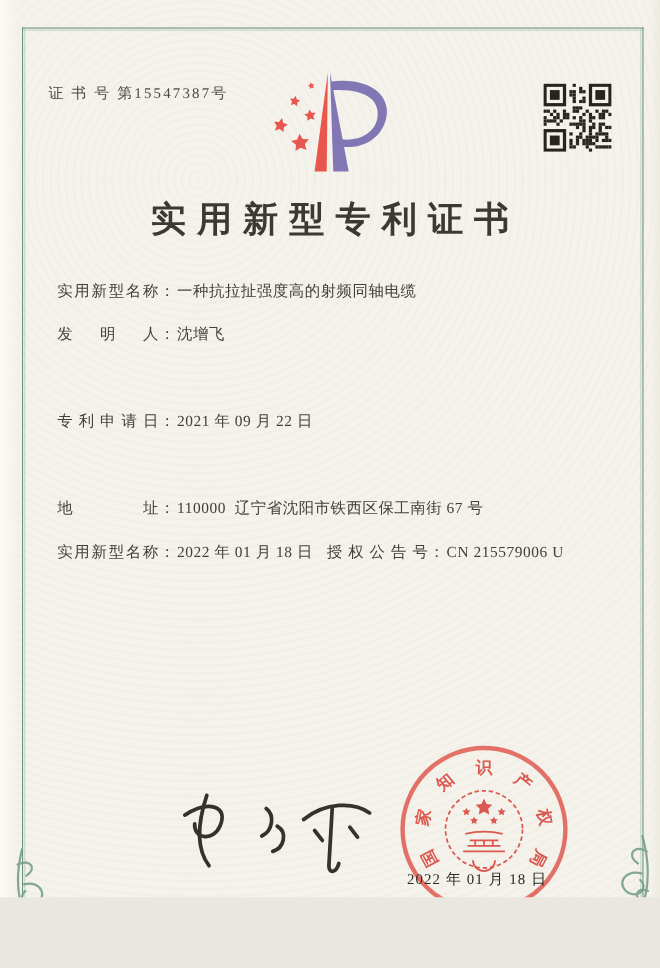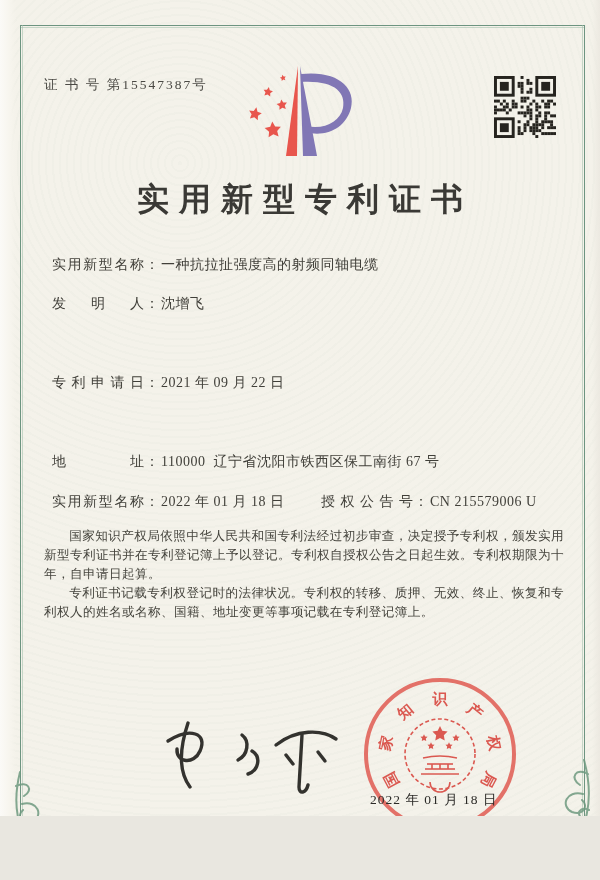--- a/index.html
+++ b/index.html
@@ -30,21 +30,21 @@
   .logo{position:absolute;left:238px;top:62px;width:134px;height:102px;}
   .qr{position:absolute;left:494px;top:76px;width:62px;height:62px;}
 
   .title{position:absolute;left:0;right:0;top:178px;margin:0;text-align:center;
     font-size:32px;font-weight:600;letter-spacing:10px;text-indent:10px;color:#3a3935;}
 
   .frow{position:absolute;left:52px;right:36px;height:20px;font-size:14px;color:#403f39;}
   .flabel{display:inline-block;width:92px;text-align:justify;text-align-last:justify;vertical-align:bottom;}
   .fcolon{margin:0 2px 0 1px;}
   .fvalue{letter-spacing:.5px;white-space:pre-wrap;}
-  .g2{position:absolute;left:245px;top:0;margin-left:24px;}
+  .g2{position:absolute;left:245px;top:0;}
 
   .paras{position:absolute;left:44px;right:36px;top:527px;font-size:12.6px;line-height:19px;
     color:#45443d;letter-spacing:.4px;}
   .paras p{margin:0;text-indent:2em;text-align:justify;}
 
   .director{position:absolute;left:56px;top:737px;font-size:15px;letter-spacing:3px;color:#3c3b36;}
   .director div{margin-bottom:10px;}
 
   .signature{position:absolute;left:150px;top:705px;}
 
@@ -228,24 +228,20 @@
   <div class="frow" style="top:453px">
     <span class="flabel">地址</span><span class="fcolon">：</span><span class="fvalue">110000  辽宁省沈阳市铁西区保工南街 67 号</span>
   </div>
   <div class="frow" style="top:493px">
     <span class="flabel">实用新型名称</span><span class="fcolon">：</span><span class="fvalue">2022 年 01 月 18 日</span>
     <span class="g2">
       <span class="flabel">授权公告号</span><span class="fcolon">：</span><span class="fvalue">CN 215579006 U</span>
     </span>
   </div>
 
-  <div class="paras">
-    <p>国家知识产权局依照中华人民共和国专利法经过初步审查，决定授予专利权，颁发实用新型专利证书并在专利登记簿上予以登记。专利权自授权公告之日起生效。专利权期限为十年，自申请日起算。</p>
-    <p>专利证书记载专利权登记时的法律状况。专利权的转移、质押、无效、终止、恢复和专利权人的姓名或名称、国籍、地址变更等事项记载在专利登记簿上。</p>
-  </div>
 
 
   <svg class="signature" viewBox="0 0 200 100" width="200" height="100">
     <g fill="none" stroke="#33322e" stroke-width="3.4" stroke-linecap="round" stroke-linejoin="round">
       <path d="M38 18 C30 42 28 66 40 82"></path>
       <path d="M18 36 C40 22 58 28 50 46 C44 60 26 58 27 44"></path>
       <path d="M92 30 C100 36 98 50 88 55"></path>
       <path d="M102 46 C112 52 108 66 98 69"></path>
       <path d="M126 40 C146 24 172 24 186 34"></path>
       <path d="M152 30 L149 82 C149 90 156 88 158 80"></path>

